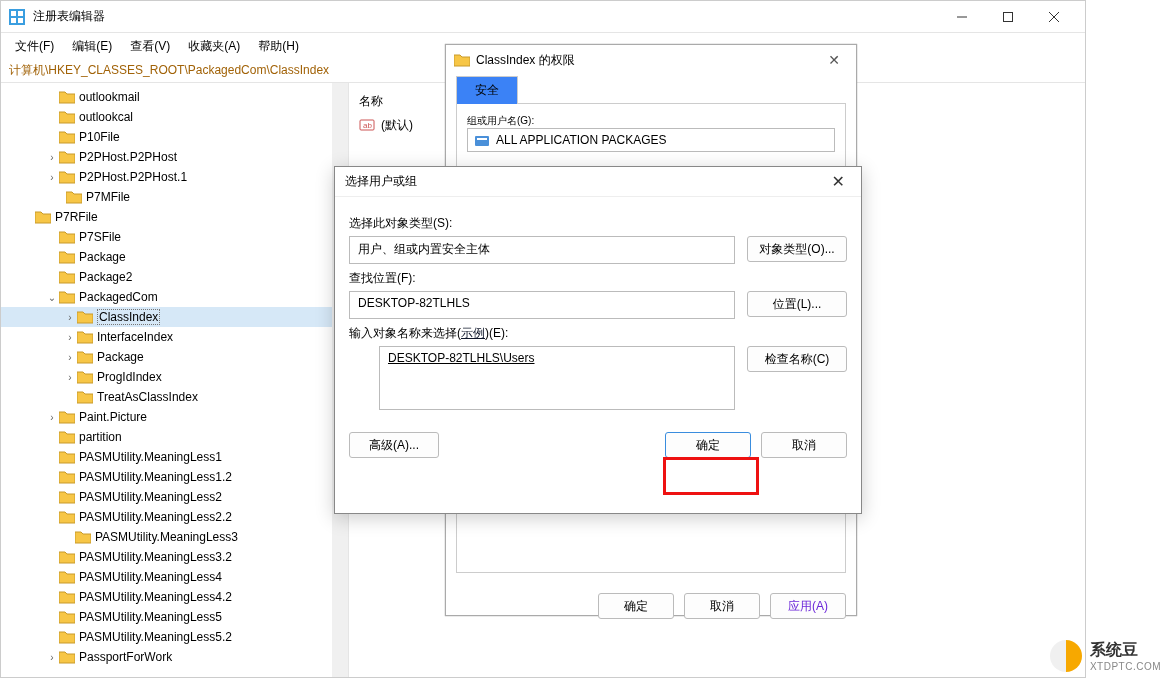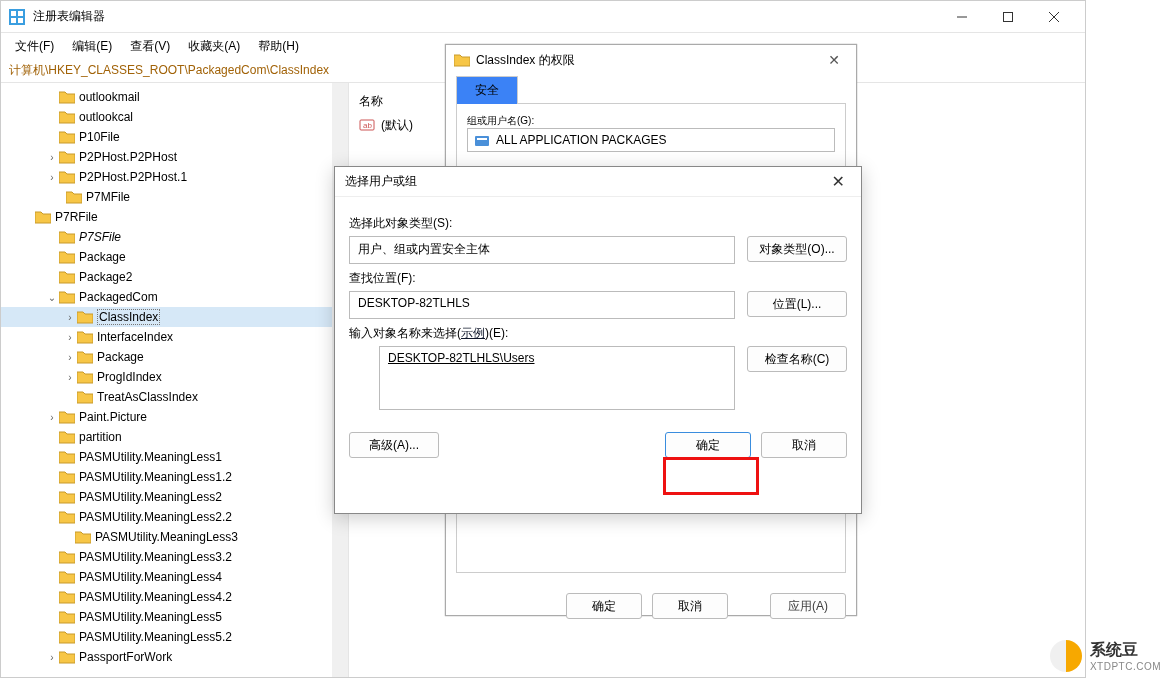--- a/index.html
+++ b/index.html
@@ -40,21 +40,21 @@
 .perm-titlebar .folder-icon { width:16px; height:14px; margin-right:6px; }
 .perm-close { width: 28px; text-align:center; font-size:14px; color:#555; margin-left:auto; }
 .perm-tabs { display: flex; padding: 0 10px; }
 .perm-tab { padding: 5px 18px; border: 1px solid #ccc; border-bottom: none; background: #3b82f6; font-size:12px; position:relative; top:1px; }
 .perm-body { margin: 0 10px 10px 10px; border: 1px solid #ccc; padding: 10px; height: 470px; }
 .perm-label { font-size: 10px; }
 .perm-listbox { border: 1px solid #bbb; height: 24px; background:#fff; display:flex; align-items:center; padding:0 6px; }
 .perm-listbox .grp-icon { width:16px; height:16px; margin-right:6px; }
 .perm-buttons { display:flex; justify-content:flex-end; gap:10px; padding: 10px; }
 .btn { min-width: 76px; height: 26px; border: 1px solid #bbb; background: #fdfdfd; border-radius: 3px; font-size:12px; display:inline-flex; align-items:center; justify-content:center; }
-.btn.disabled { color:#404040;margin-left:32px; }
+.btn.disabled { color:#6d28d9; }
 
 
 .select-dialog { position: absolute; left: 334px; top: 166px; width: 528px; height: 348px; background: #fff; border: 1px solid #888; box-shadow: 0 4px 18px rgba(0,0,0,0.2); }
 .sel-titlebar { height: 30px; display:flex; align-items:center; padding:0 10px; border-bottom:1px solid #eee; }
 .sel-title { font-size:12px; flex:1; }
 .sel-close { font-size:16px; color:#333; padding:0 6px; }
 .sel-body { padding: 12px 14px; }
 .sel-row-label { font-size:12px; margin-top:6px; margin-bottom:4px; }
 .sel-row { display:flex; gap:12px; align-items:flex-start; }
 .sel-input { flex:1; height:28px; border:1px solid #bbb; padding:4px 8px; font-size:12px; background:#fff; }
@@ -162,21 +162,21 @@
             </svg></span>
           <span class="label">P7MFile</span>
         </div>
         <div class="tree-item" style="padding-left: 20px;">
           <span class="expander"></span>
           <span class="folder-icon"><svg width="16" height="14">
               <path d="M0 2 h6 l2 2 h8 v9 h-16z" fill="#f7c646" stroke="#c89a2a"></path>
             </svg></span>
           <span class="label">P7RFile</span>
         </div>
-        <div class="tree-item" style="padding-left: 44px; font-style: italic;">
+        <div class="tree-item" style="padding-left: 44px;">
           <span class="expander"></span>
           <span class="folder-icon"><svg width="16" height="14">
               <path d="M0 2 h6 l2 2 h8 v9 h-16z" fill="#f7c646" stroke="#c89a2a"></path>
             </svg></span>
           <span class="label">P7SFile</span>
         </div>
         <div class="tree-item" style="padding-left: 44px;">
           <span class="expander"></span>
           <span class="folder-icon"><svg width="16" height="14">
               <path d="M0 2 h6 l2 2 h8 v9 h-16z" fill="#f7c646" stroke="#c89a2a"></path>

